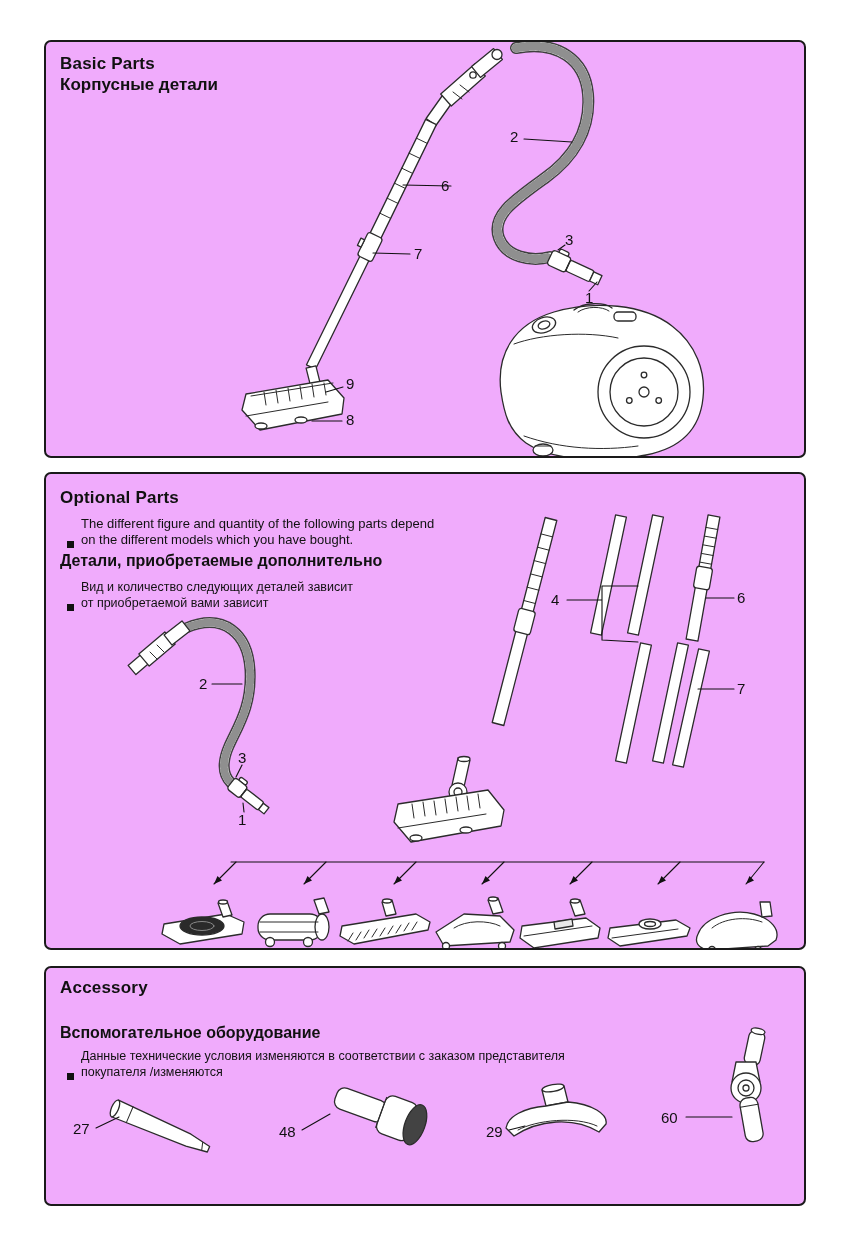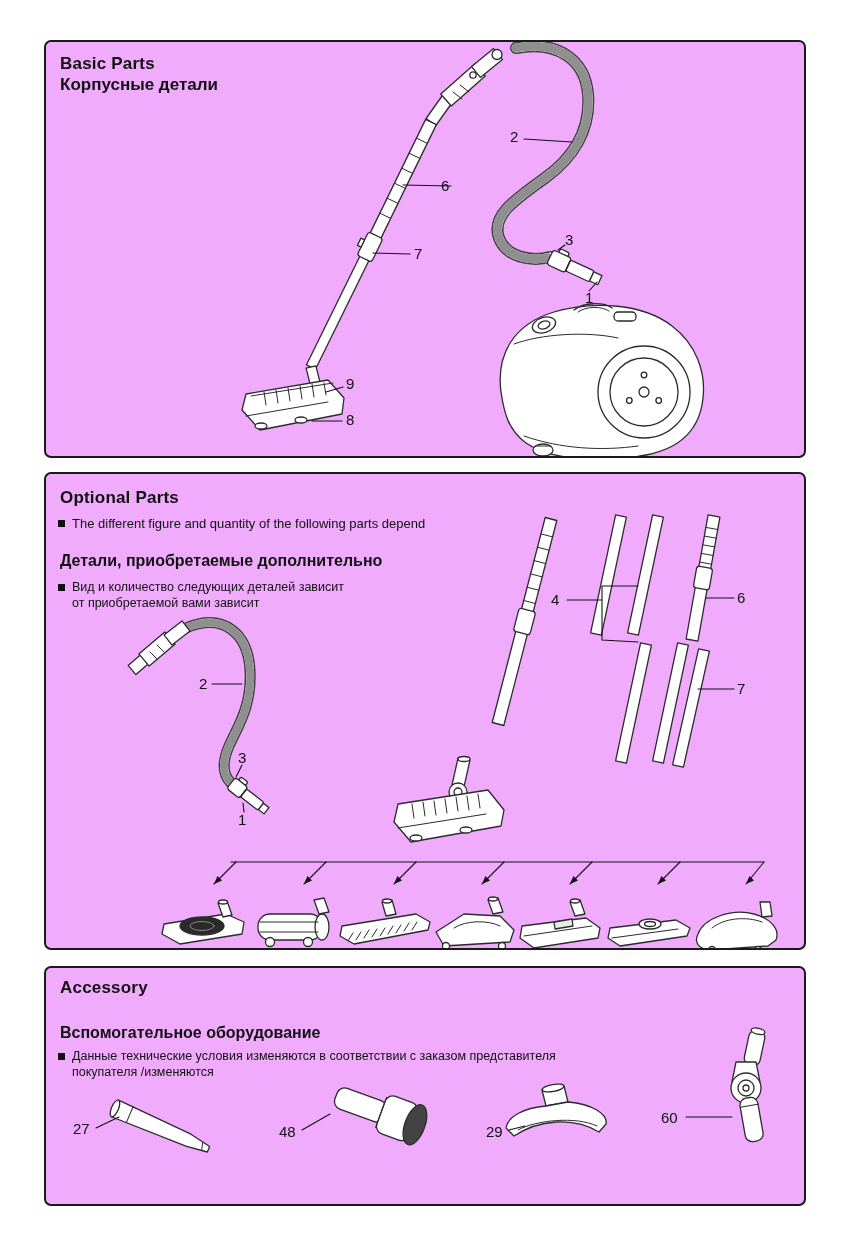--- a/index.html
+++ b/index.html
@@ -4,21 +4,21 @@
 <style>
   html,body { margin:0; padding:0; background:#fff; }
   body { width:850px; height:1246px; font-family:"Liberation Sans", sans-serif; color:#111; }
   .page { position:relative; width:850px; height:1246px; background:#fff; overflow:hidden; }
   .box { position:absolute; left:44px; width:758px; border:2px solid #1a1a1a; border-radius:7px; background:#f0abfc; }
   .box-basic { top:40px; height:414px; }
   .box-optional { top:472px; height:474px; }
   .box-accessory { top:966px; height:236px; }
   .title-en { position:absolute; left:14px; margin:0; font-size:17px; font-weight:bold; letter-spacing:.2px; }
   .title-ru { position:absolute; left:14px; margin:0; font-size:16px; font-weight:bold;text-align:right; }
-  .note { position:absolute; left:12px; display:flex; gap:7px; }
+  .note { position:absolute; left:21px; display:flex; gap:7px;align-items:flex-end; }
   .note .sq { width:7px; height:7px; background:#111; margin-top:4px; flex:0 0 auto; }
   .note .lines { font-size:13px; line-height:16px; }
   .note .lines.ru { font-size:12.5px; line-height:15.5px; }
   svg.art { position:absolute; left:0; top:0; }
   .callout { position:absolute; font-size:15px; line-height:16px; color:#111; }
 </style>
 </head>
 <body>
 
 <div class="page">
@@ -114,20 +114,21 @@
     <div class="callout" style="left:300px; top:334px">9</div>
     <div class="callout" style="left:300px; top:370px">8</div>
   </section>
 
   <section class="box box-optional">
     <h1 class="title-en" style="top:14px">Optional Parts</h1>
     <div class="note" style="top:42px">
       <span class="sq"></span>
       <div class="lines">
         <div>The different figure and quantity of the following parts depend</div>
+        <div>on the different models which you have bought.</div>
       </div>
     </div>
     <h2 class="title-ru" style="top:78px">Детали, приобретаемые дополнительно</h2>
     <div class="note" style="top:106px">
       <span class="sq"></span>
       <div class="lines ru">
         <div>Вид и количество следующих деталей зависит</div>
         <div>от приобретаемой вами зависит</div>
       </div>
     </div>

